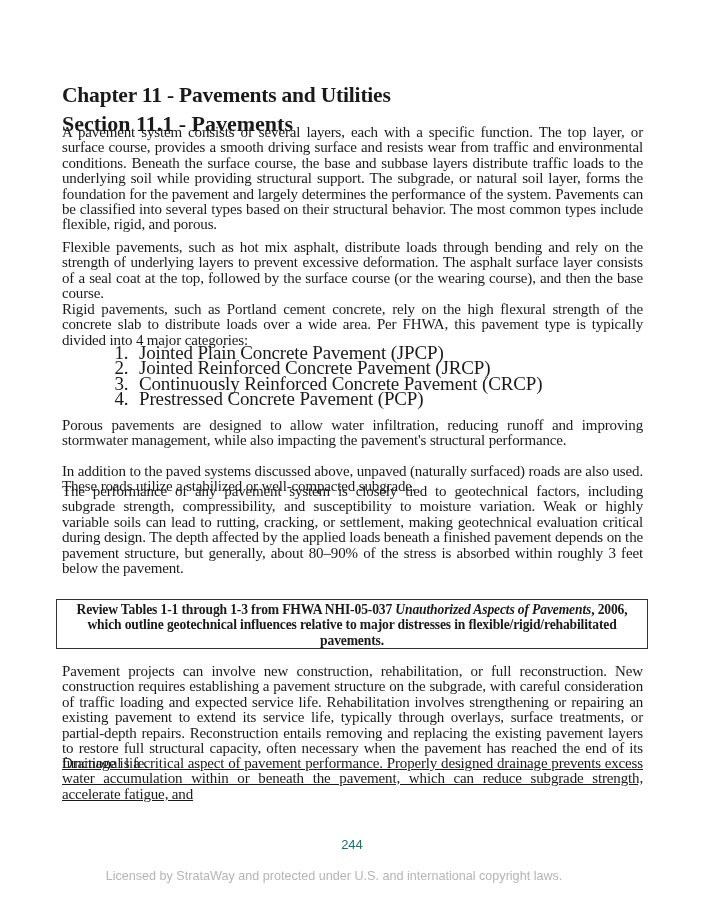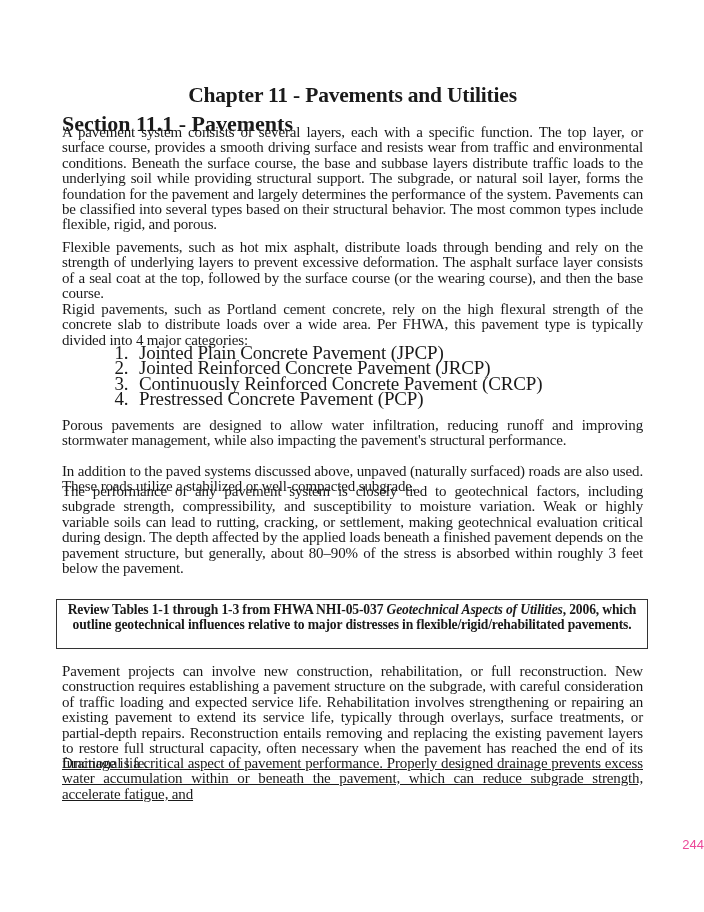--- a/index.html
+++ b/index.html
@@ -19,21 +19,21 @@
       position: absolute;
       left: 62px;
       top: 0;
       width: 581px;
     }
     .chapter-title {
       position: absolute;
       top: 82px;
       left: 0;
       width: 581px;
-      text-align: center;
+      text-align: left;
       font-size: 21.5px;
       font-weight: bold;
       letter-spacing: -0.2px;
       margin: 0;
       line-height: 26px;
     }
     .section-title {
       position: absolute;
       top: 113px;
       left: 0;
@@ -89,24 +89,24 @@
     .callout em {
       font-style: italic;
     }
     .p7 { top: 664px; }
     .p8 { top: 756px; text-decoration: underline; }
     .page-number {
       position: absolute;
       top: 837px;
       left: 0;
       width: 704px;
-      text-align: right;
+      text-align: center;
       font-family: "Liberation Sans", "DejaVu Sans", sans-serif;
       font-size: 13px;
-      color: #ec4899;
+      color: #0f766e;
     }
     .license {
       position: absolute;
       top: 866px;
       left: 0;
       width: 668px;
       text-align: center;
       font-family: "Liberation Sans", "DejaVu Sans", sans-serif;
       font-size: 12.6px;
       line-height: 20px;
@@ -129,23 +129,24 @@
     <li>Jointed Reinforced Concrete Pavement (JRCP)</li>
     <li>Continuously Reinforced Concrete Pavement (CRCP)</li>
     <li>Prestressed Concrete Pavement (PCP)</li>
   </ol>
 
   <p class="body-text p4">Porous pavements are designed to allow water infiltration, reducing runoff and improving stormwater management, while also impacting the pavement's structural performance.</p>
   <p class="body-text p5">In addition to the paved systems discussed above, unpaved (naturally surfaced) roads are also used. These roads utilize a stabilized or well-compacted subgrade.</p>
   <p class="body-text p6">The performance of any pavement system is closely tied to geotechnical factors, including subgrade strength, compressibility, and susceptibility to moisture variation. Weak or highly variable soils can lead to rutting, cracking, or settlement, making geotechnical evaluation critical during design. The depth affected by the applied loads beneath a finished pavement depends on the pavement structure, but generally, about 80–90% of the stress is absorbed within roughly 3 feet below the pavement.</p>
 
   <div class="callout">
-    <span>Review Tables 1-1 through 1-3 from FHWA NHI-05-037 </span><em>Geotechnical Aspects of Utilities</em><span>, 2006, which outline geotechnical influences relative to major distresses in flexible/rigid/rehabilitated pavements.</span>
+    <span>Review Tables 1-1 through 1-3 from FHWA NHI-05-037 </span><em>Unauthorized Aspects of Pavements</em><span>, 2006, which outline geotechnical influences relative to major distresses in flexible/rigid/rehabilitated pavements.</span>
   </div>
 
   <p class="body-text p7">Pavement projects can involve new construction, rehabilitation, or full reconstruction. New construction requires establishing a pavement structure on the subgrade, with careful consideration of traffic loading and expected service life. Rehabilitation involves strengthening or repairing an existing pavement to extend its service life, typically through overlays, surface treatments, or partial-depth repairs. Reconstruction entails removing and replacing the existing pavement layers to restore full structural capacity, often necessary when the pavement has reached the end of its functional life.</p>
   <p class="body-text p8">Drainage is a critical aspect of pavement performance. Properly designed drainage prevents excess water accumulation within or beneath the pavement, which can reduce subgrade strength, accelerate fatigue, and</p>
 </div>
 
 <div class="page-number">244</div>
 
 <div class="license">
+  <div>Licensed by StrataWay and protected under U.S. and international copyright laws.</div>
 </div>
 
 </body></html>

